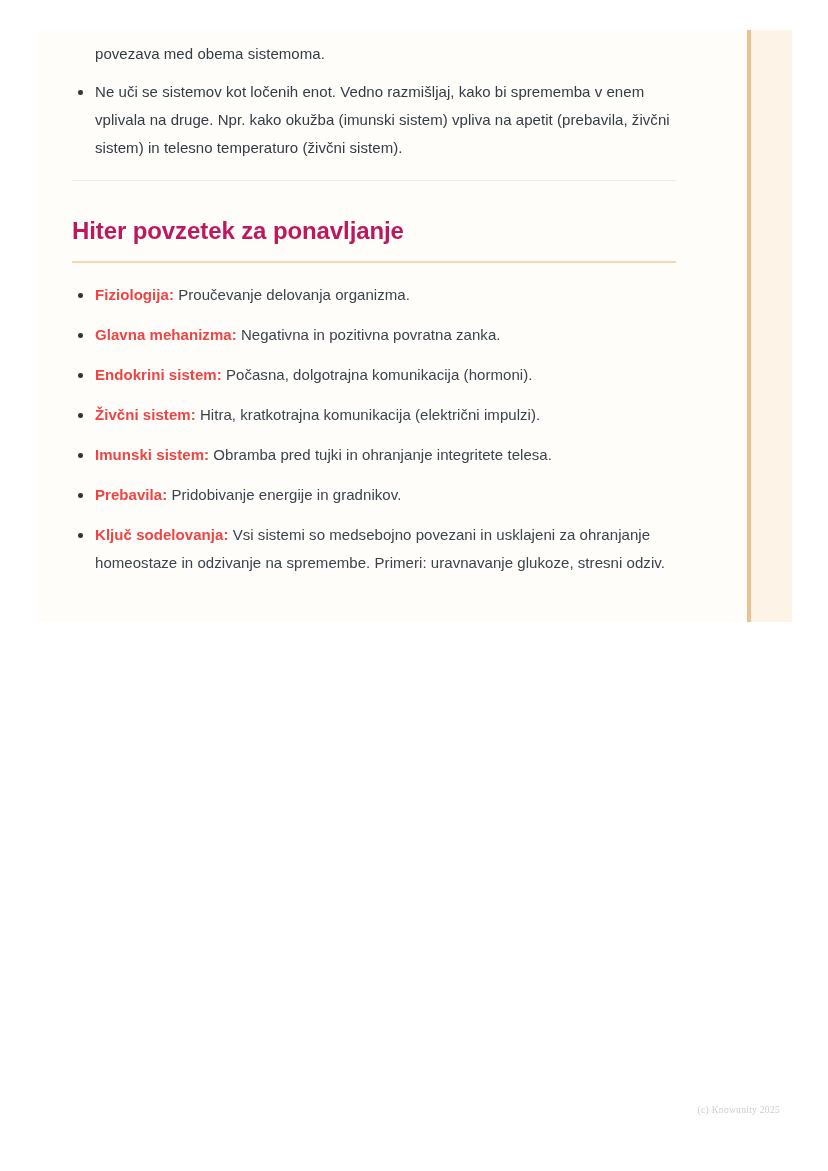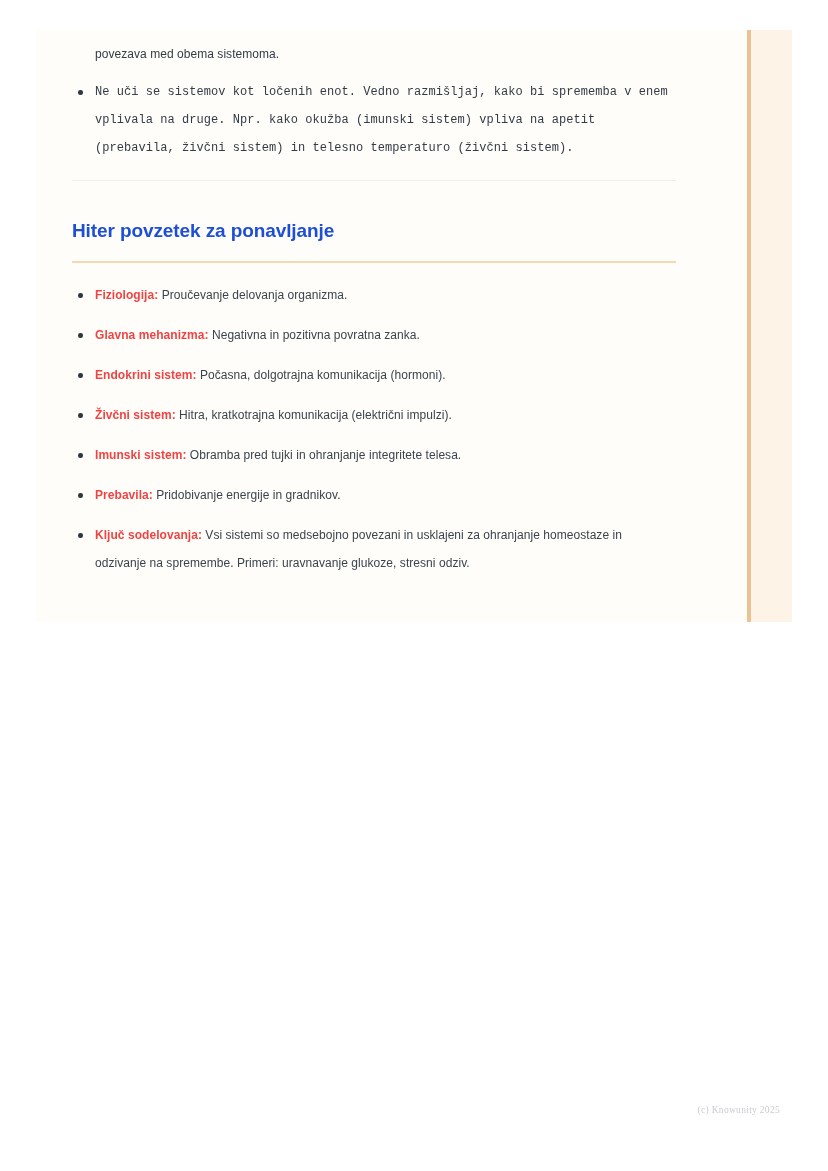--- a/index.html
+++ b/index.html
@@ -47,21 +47,21 @@
 
   
   #content {
     position: absolute;
     left: 36px;
     top: 10px;
     width: 604px;
   }
 
   .body-text {
-    font-size: 12px;
+    font-size: 15px;
     line-height: 28px;
     color: #333b45;
     letter-spacing: 0.05px;
   }
 
   p.continuation {
     margin: 0 0 10px 0;
     padding-left: 23px;
   }
 
@@ -80,36 +80,36 @@
     position: absolute;
     left: 6px;
     top: 12px;
     width: 4.5px;
     height: 4.5px;
     border-radius: 50%;
     background: #2f3740;
   }
 
   
-  #intro-list > li { margin-bottom: 4px; font-family: Liberation Mono, monospace; }
+  #intro-list > li { margin-bottom: 4px; }
 
   
   #section-divider {
     margin: 18px 0 0 0;
     height: 1px;
     background: #ececec;
     width: 100%;
   }
 
   
   #summary-heading {
     margin: 34px 0 0 0;
-    font-size: 19px;
+    font-size: 24px;
     font-weight: bold;
-    color: #1d4ed8;
+    color: #be185d;
     letter-spacing: -0.1px;
     line-height: 32px;
   }
   #heading-underline {
     margin-top: 14px;
     height: 2px;
     background: #f3d9b1;
     width: 100%;
   }
 

